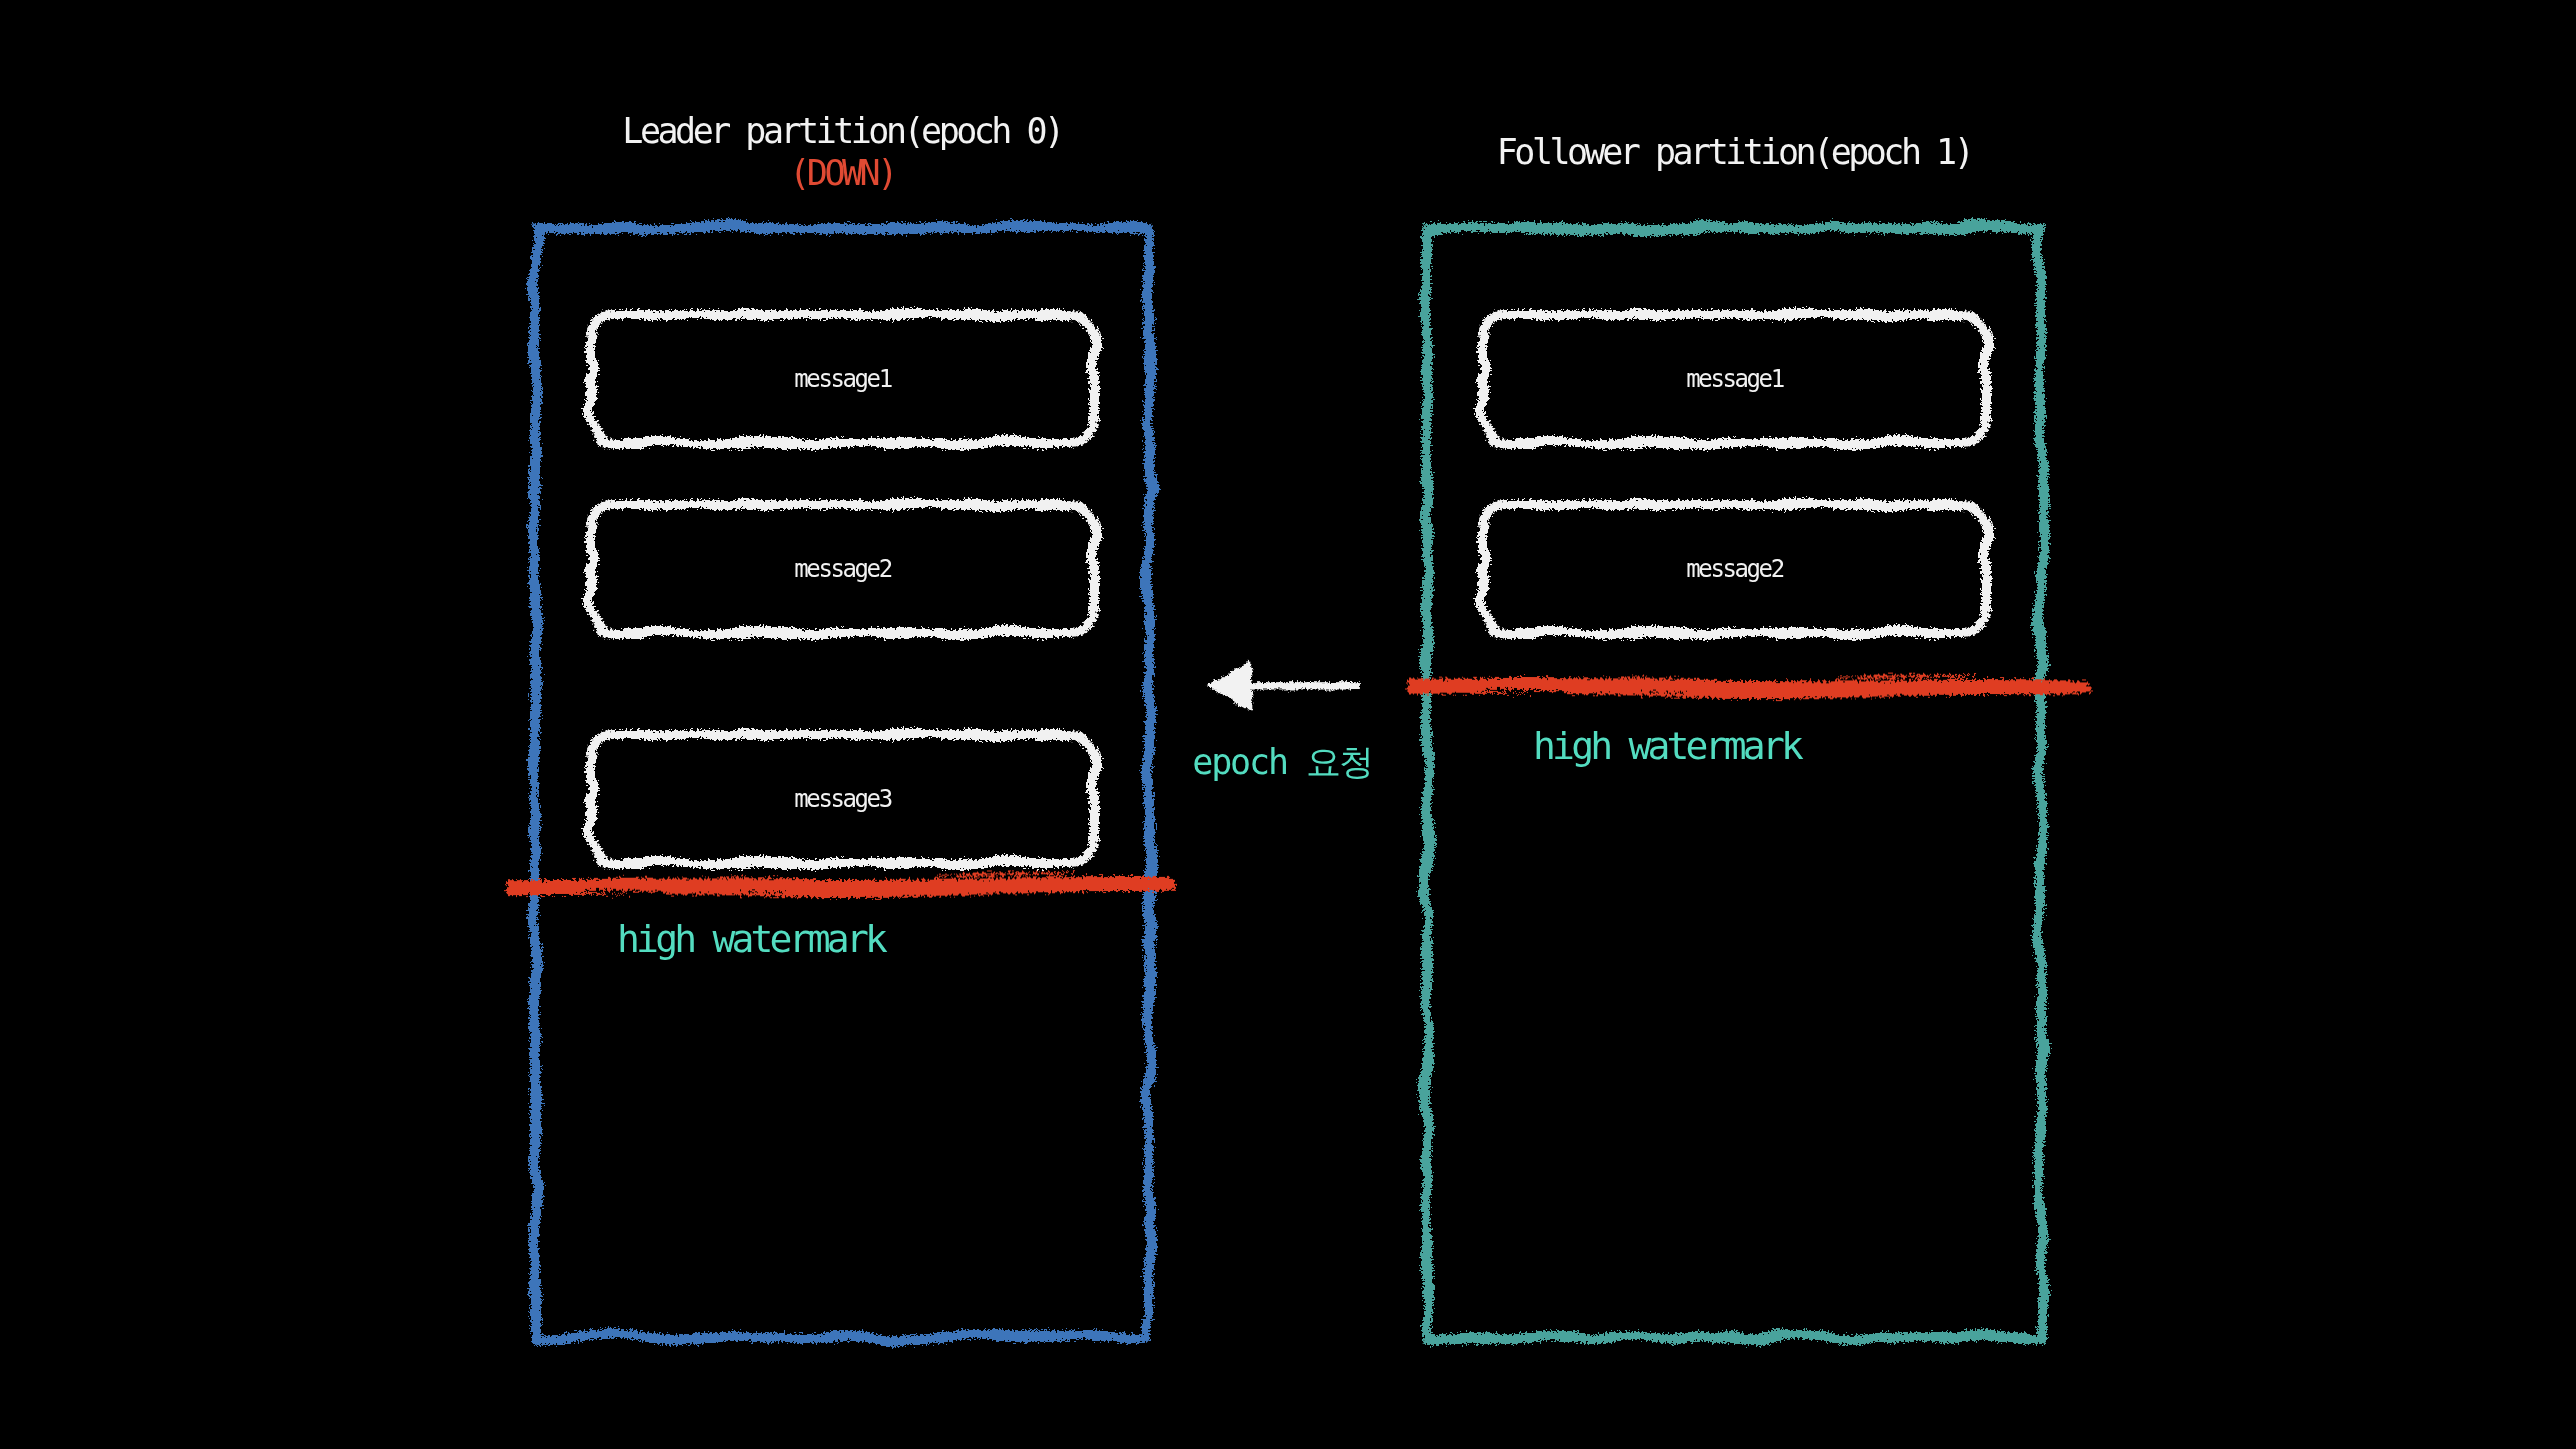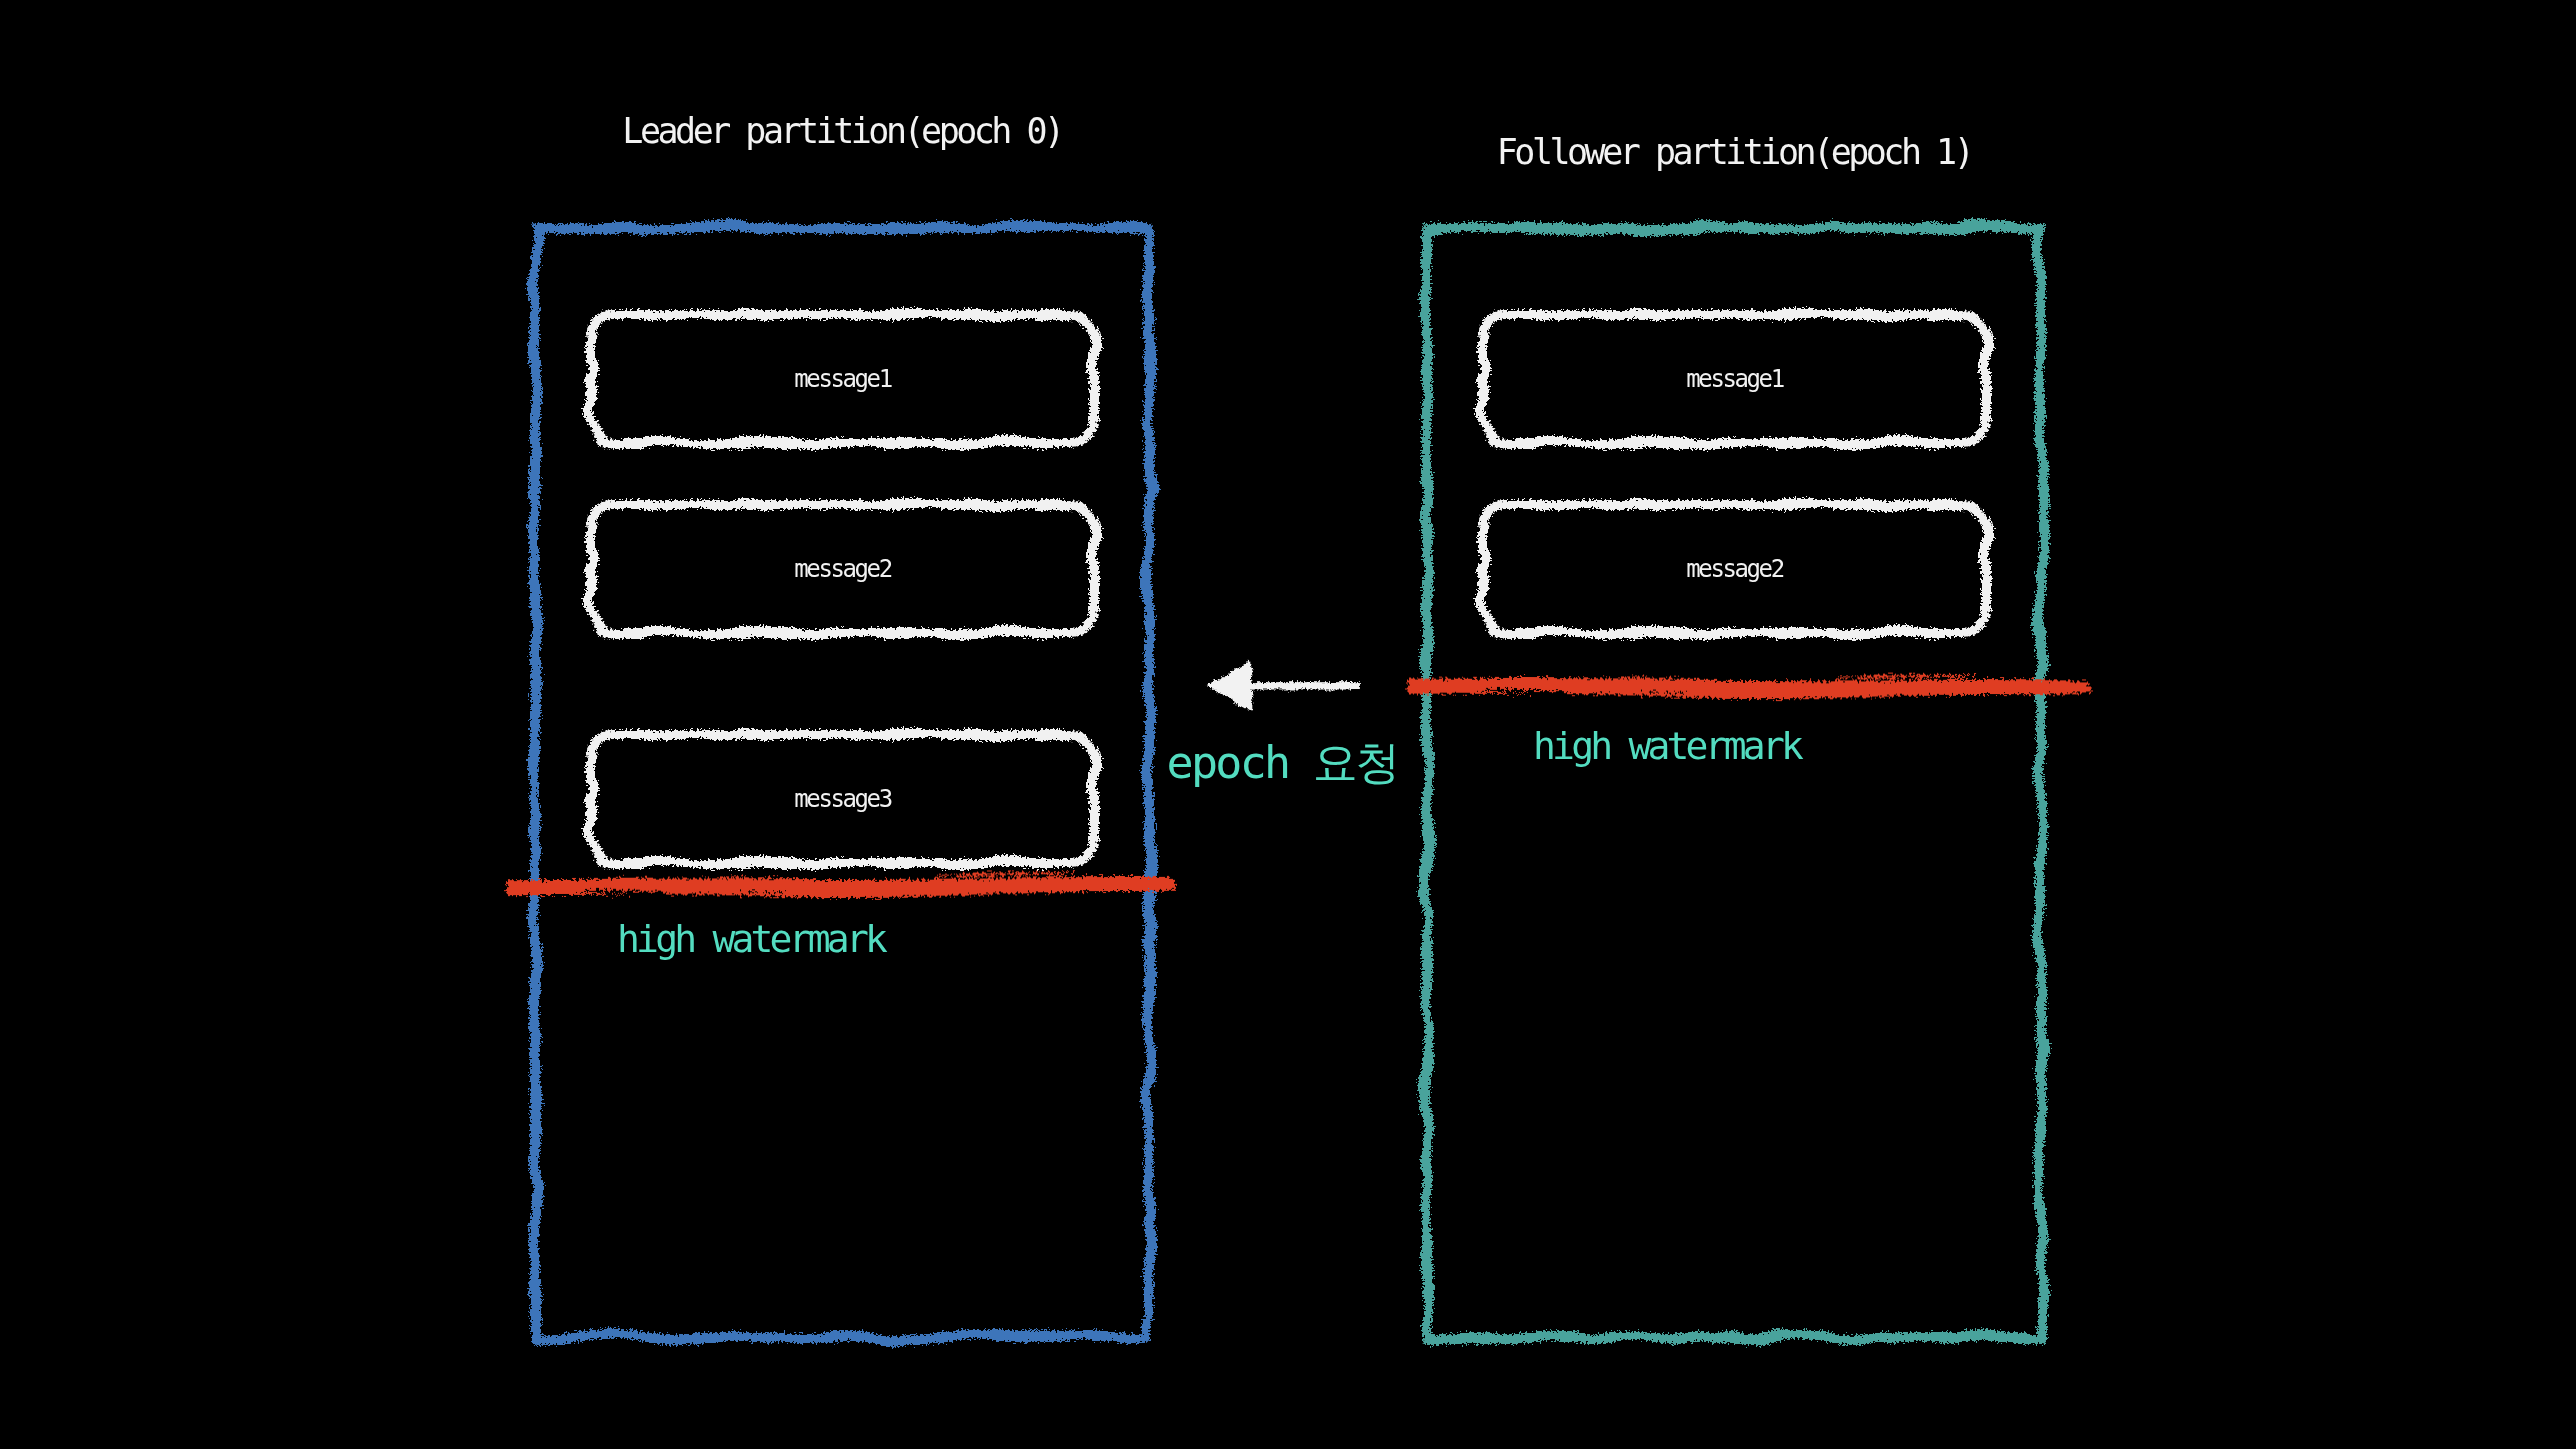--- a/index.html
+++ b/index.html
@@ -106,21 +106,21 @@
     white-space: nowrap;
   }
   .leader-wm-label { left: 607px; top: 918px; }
   .follower-wm-label { left: 1523px; top: 725px; }
 
   
   .arrow-svg { left: 1193px; top: 652px; }
   .arrow-label {
     left: 1138px; top: 741px; width: 268px;
     text-align: center;
-    font-size: 45px;
+    font-size: 35px;
     line-height: 43px;
     letter-spacing: -0.06em;
     color: var(--mint-text, #53dcc0);
     white-space: nowrap;
   }
 
   .defs-holder { position: absolute; width: 0; height: 0; overflow: hidden; }
 </style>
 </head>
 <body style="background: rgb(0, 0, 0);">
@@ -157,20 +157,21 @@
       <feTurbulence type="fractalNoise" baseFrequency="0.4 0.45" numOctaves="2" seed="21" result="g"></feTurbulence>
       <feDisplacementMap in="d1" in2="g" scale="7" xChannelSelector="R" yChannelSelector="G"></feDisplacementMap>
     </filter>
   </defs>
 </svg>
 
 <div class="stage">
 
   <div class="abs title-block leader-title-block">
     <div>Leader partition(epoch 0)</div>
+    <div class="status-down">(DOWN)</div>
   </div>
 
   <div class="abs partition-frame leader-frame"></div>
 
   <div class="abs msg leader-msg row-1">
     <div class="msg-border"></div>
     <div class="msg-label">message1</div>
   </div>
   <div class="abs msg leader-msg row-2">
     <div class="msg-border"></div>

